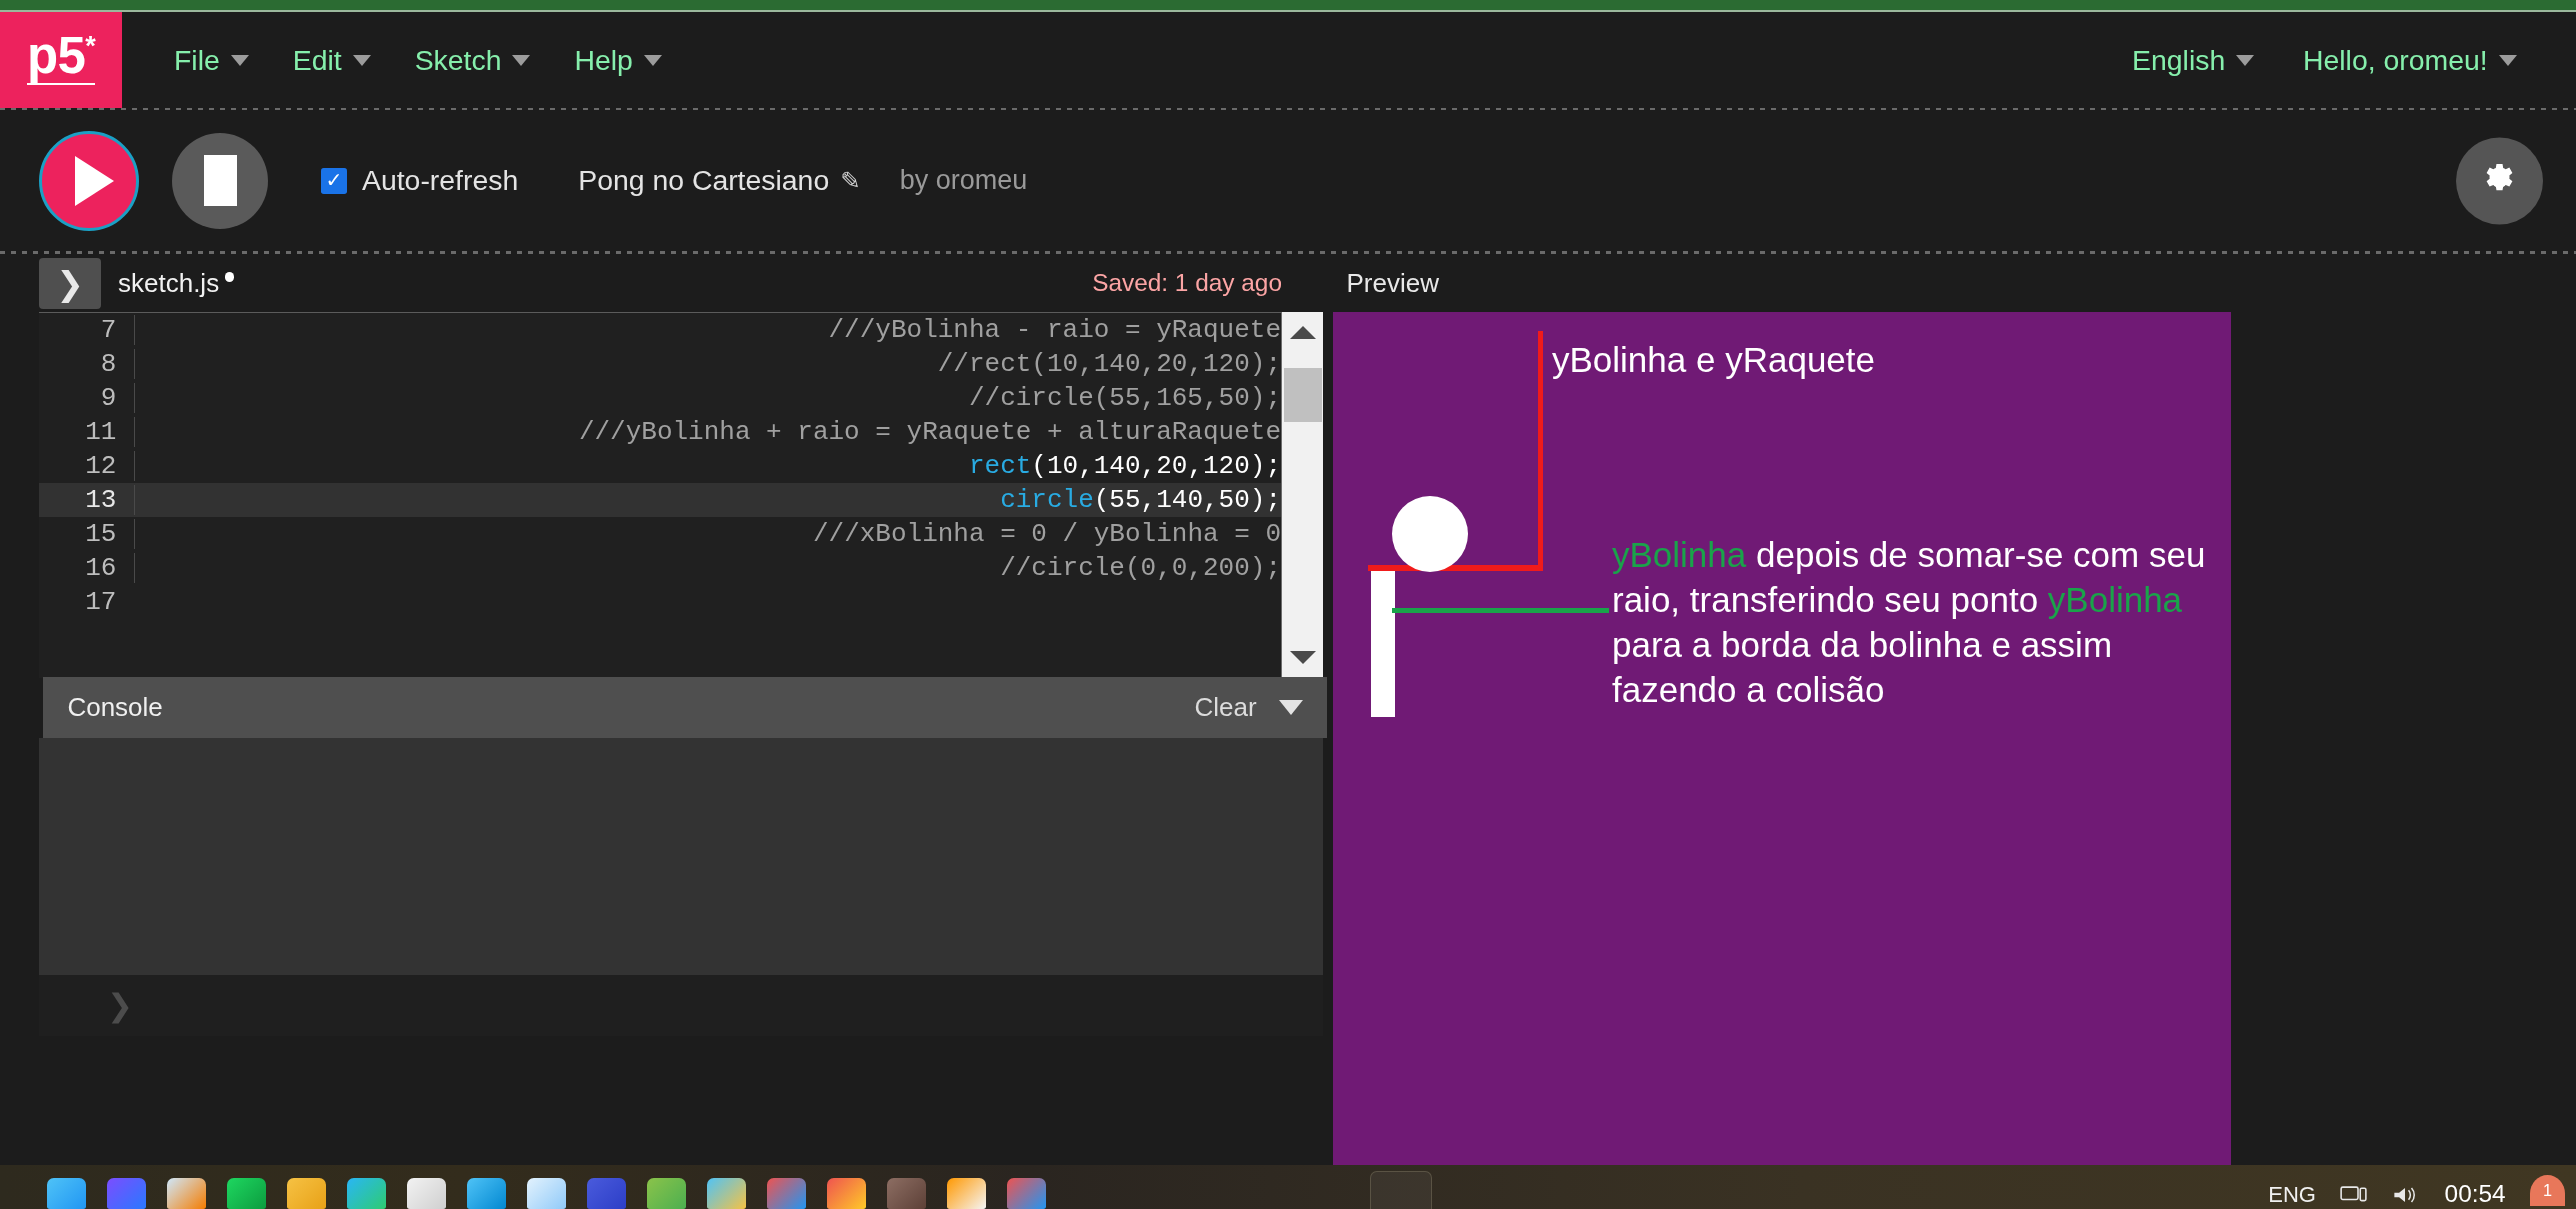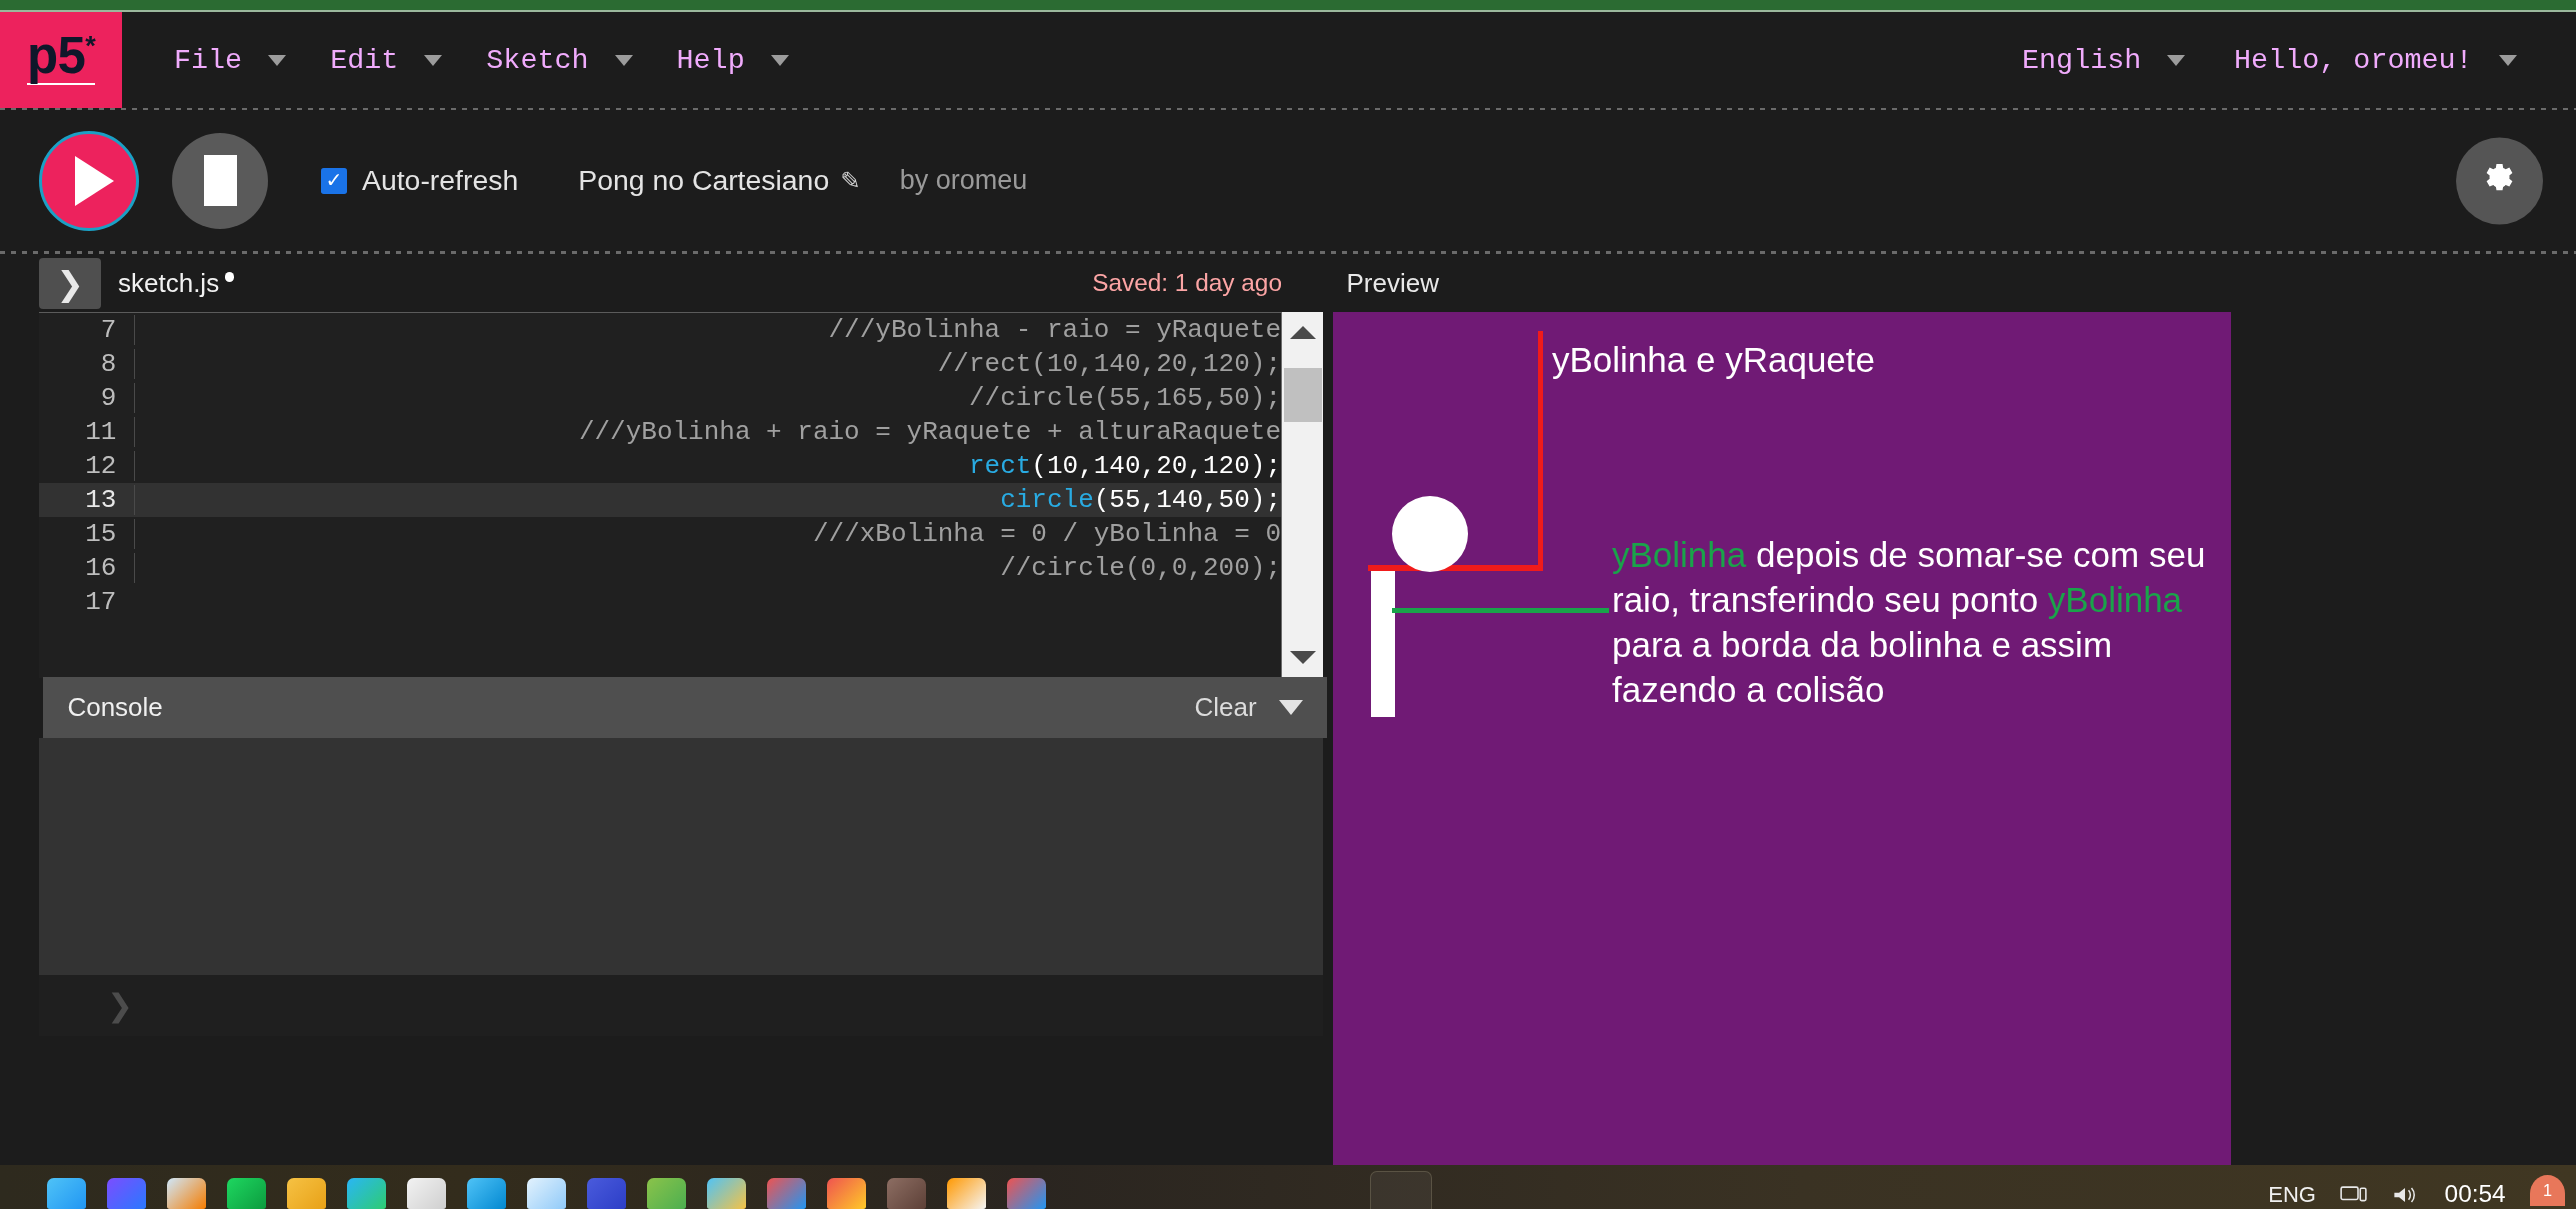--- a/index.html
+++ b/index.html
@@ -19,31 +19,30 @@
   .navbar {
     position: absolute; left: 0; top: 12.2px; width: 2576px; height: 96px;
     background: #1c1c1c; display: flex; align-items: stretch;
   }
   .logo-box {
     width: 122px; height: 96px; background: #ed225d;
     display: flex; align-items: center; justify-content: center;
     flex: 0 0 auto;
   }
   .logo-text {
-    color: #0f172a; font-size: 51px; font-weight: 700; line-height: 1;
+    color: #ffffff; font-size: 51px; font-weight: 700; line-height: 1;
     letter-spacing: -0.7px; position: relative; top: -2.7px;
     border-bottom: 2px solid #ffffff; padding-bottom: 2.7px;
   }
   .logo-text sup { font-size: 27px; vertical-align: super; }
   .nav-menu { display: flex; align-items: center; margin-left: 30px; }
   .nav-item {
-    display: flex; align-items: center; gap: 26px;
-    color: #f0abfc; font-size: 28.4px; padding: 0 22px; cursor: pointer;
+    display: flex; align-items: center; gap: 11px;
+    color: #86efac; font-size: 28.4px; padding: 0 22px; cursor: pointer;
     white-space: nowrap;
-    font-family: Liberation Mono, monospace;
   }
   .caret { width: 0; height: 0; border-left: 9.5px solid transparent; border-right: 9.5px solid transparent; border-top: 11px solid #9c9c9c; }
   .nav-right { margin-left: auto; display: flex; align-items: center; padding-right: 35px; }
   .nav-right .nav-item { padding: 0 24.4px; }
 
   .dotted-sep { position: absolute; left: 0; top: 108px; width: 2576px; height: 2.7px;
     background-image: repeating-linear-gradient(to right, #6a6a6a 0 5.4px, transparent 5.4px 11px); }
 
   
   .toolbar { position: absolute; left: 0; top: 110px; width: 2576px; height: 141px; background: #1c1c1c; display: flex; align-items: center; }

